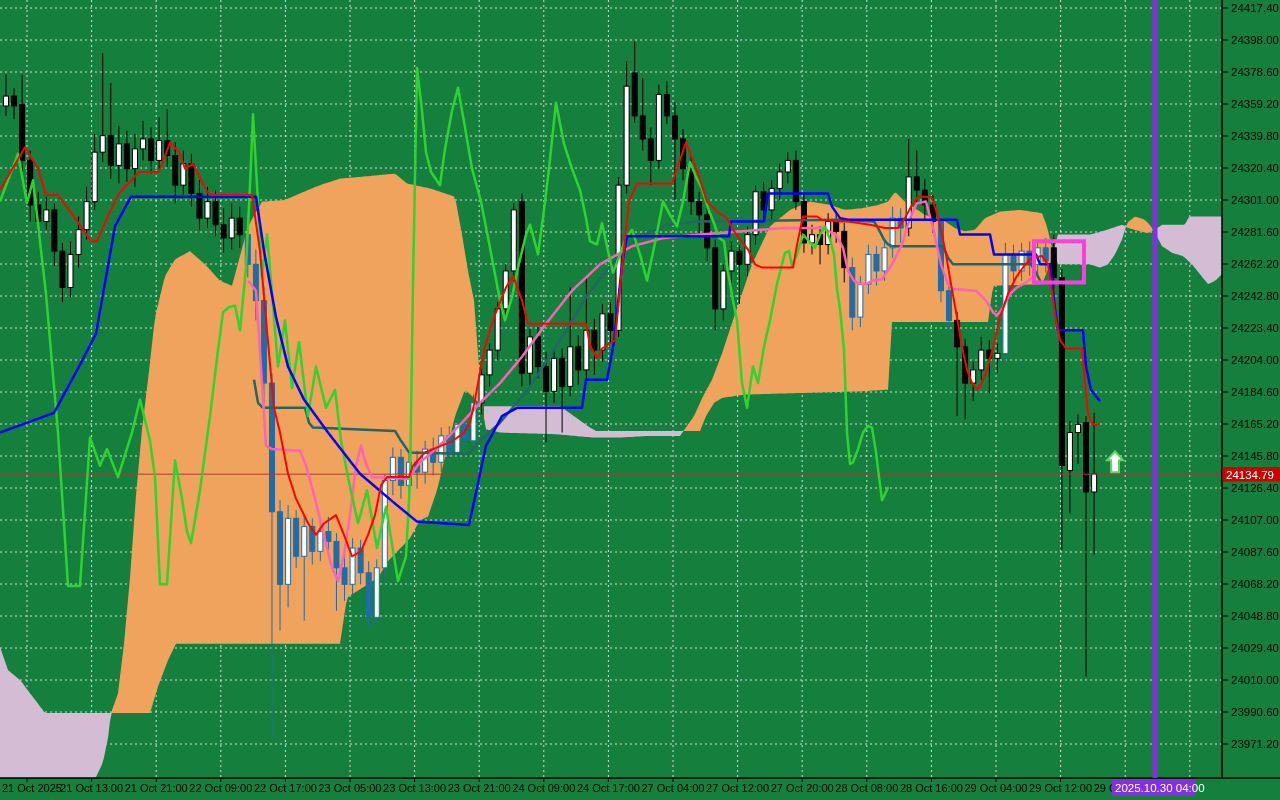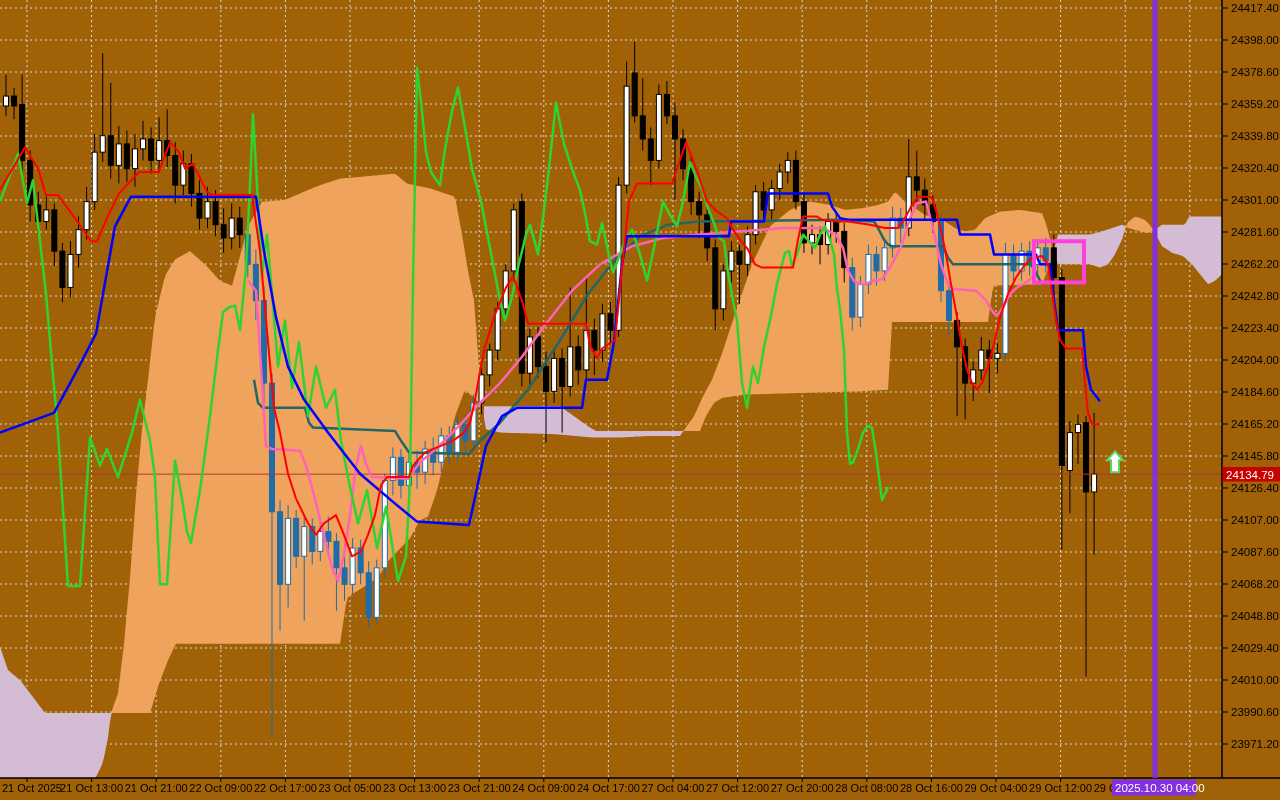--- a/index.html
+++ b/index.html
@@ -1,17 +1,17 @@
 <!DOCTYPE html>
 <html><head>
 <meta charset="utf-8">
 <style>
   html,body{margin:0;padding:0;background:#fff;width:1280px;height:800px;overflow:hidden;
     font-family:"Liberation Sans",sans-serif;}
-  #chart-window{position:relative;width:1280px;height:800px;background:#a16207;}
+  #chart-window{position:relative;width:1280px;height:800px;background:#15803d;}
   svg{position:absolute;left:0;top:0;}
   text{font-family:"Liberation Sans","DejaVu Sans",sans-serif;}
 </style>
 </head>
 <body>
 
 <div id="chart-window">
   <svg id="chart-svg" width="1280" height="800" viewBox="0 0 1280 800">
     <defs>
       <clipPath id="plotclip">

